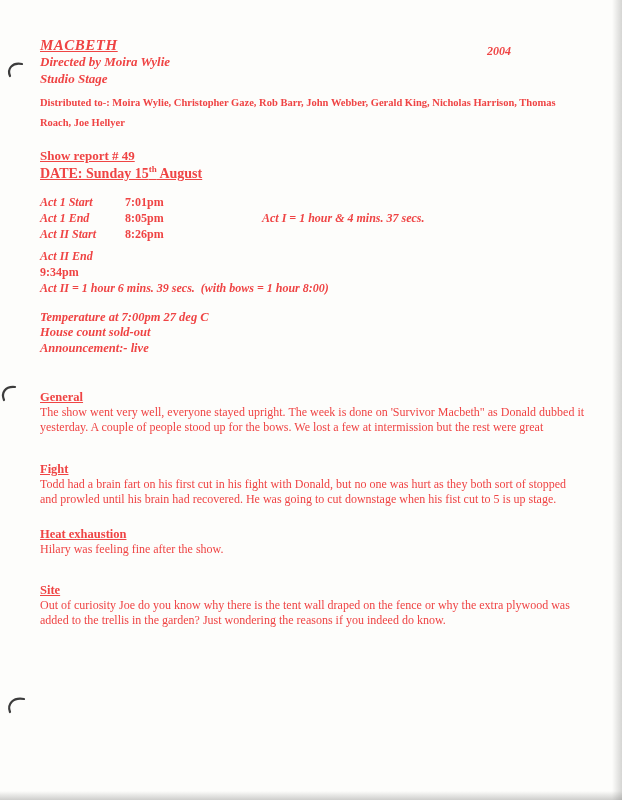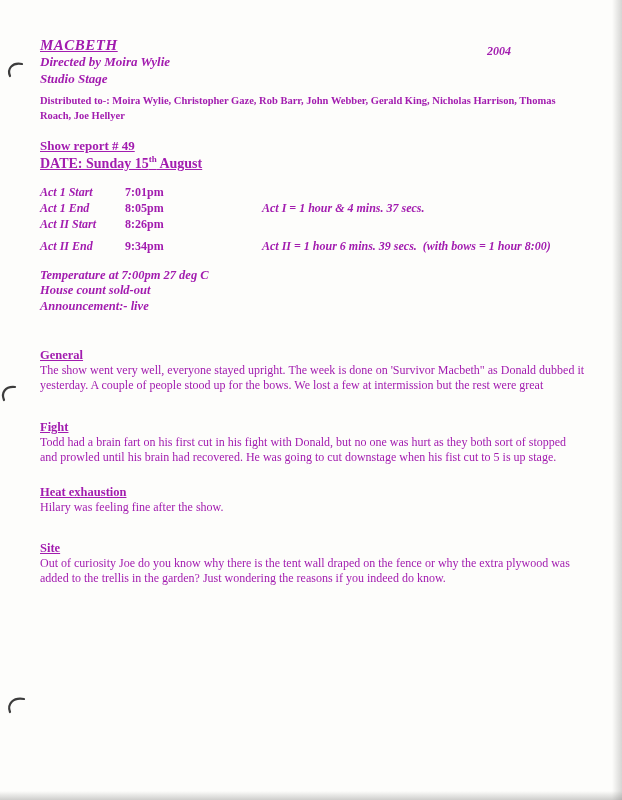--- a/index.html
+++ b/index.html
@@ -3,21 +3,21 @@
 <meta charset="utf-8">
 <style>
   * { margin: 0; padding: 0; box-sizing: border-box; }
   html, body { width: 622px; height: 800px; }
   body { background: #d8d8d6; font-family: "Liberation Serif", serif; }
 
   .page {
     position: relative;
     width: 622px; height: 800px;
     background: #fdfdfb;
-    color: #a21caf;
+    color: #ef4444;
     overflow: hidden;
   }
 
   .edge-right {
     position: absolute; top: 0; right: 0; width: 10px; height: 100%;
     background: linear-gradient(to right, rgba(110,110,108,0) 0%, rgba(110,110,108,0.28) 100%);
     pointer-events: none;
   }
   .edge-bottom {
     position: absolute; left: 0; bottom: 0; width: 100%; height: 9px;
@@ -40,37 +40,37 @@
   .year {
     position: absolute; left: 447px; top: 8px;
     font-size: 12px; font-weight: bold; font-style: italic;
   }
   .sub {
     font-size: 13px; font-weight: bold; font-style: italic;
     line-height: 16.5px;
   }
   .distribution {
     margin-top: 6px; width: 532px;
-    font-size: 10.5px; font-weight: bold; line-height: 15px;
+    font-size: 10.5px; font-weight: bold; line-height: 20px;
   }
 
   .report-h {
     margin-top: 15px;
     font-size: 13px; font-weight: bold; text-decoration: underline;
     display: inline-block;
   }
   .date-h {
     font-size: 14px; font-weight: bold; text-decoration: underline;
     display: table; 
   }
   .date-h sup { font-size: 9px; }
 
   .times { margin-top: 12px; }
   .time-row { display: flex; line-height: 16px; font-size: 12px; }
-  .time-row.gap { margin-top: 6px; }
+  .time-row.gap { margin-top: 6px; flex-direction: column; }
   .t-label { width: 85px; font-weight: bold; font-style: italic; }
   .t-time  { width: 137px; font-weight: bold; }
   .t-note  { font-weight: bold; font-style: italic; white-space: pre; }
 
   .conditions { margin-top: 14px; font-size: 12.5px; font-weight: bold; font-style: italic; line-height: 15.5px; }
 
   .sec-h {
     font-size: 12.5px; font-weight: bold; text-decoration: underline;
     display: table;
   }

